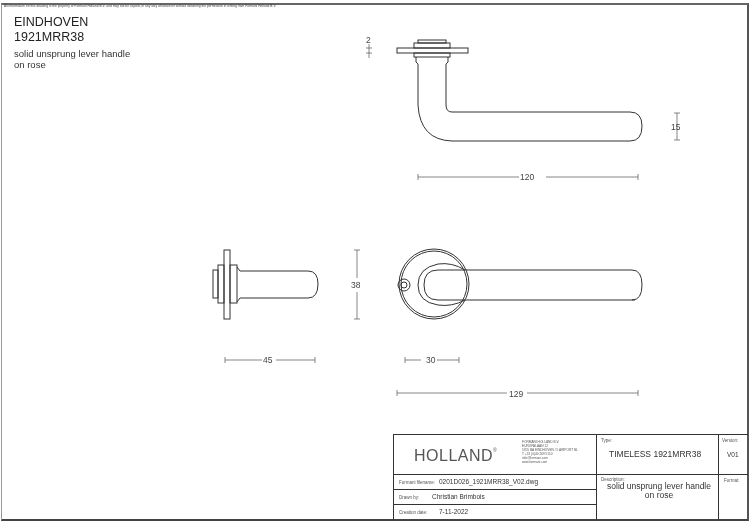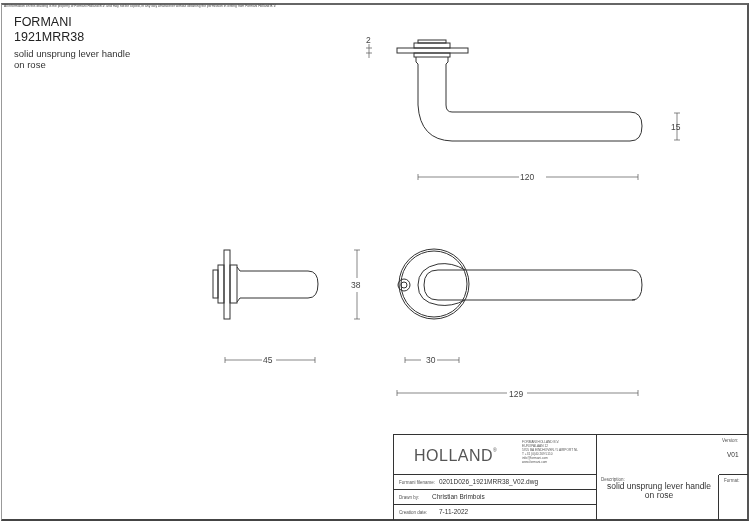--- a/index.html
+++ b/index.html
@@ -21,21 +21,21 @@
   .logo sup { font-size:5px; vertical-align:top; }
   .addr { position:absolute; left:128px; top:5px; font-size:3.2px; line-height:4px; color:#555; white-space:pre; }
 </style>
 </head>
 <body>
 
 <div class="frame"></div>
 <div class="notice">All information on this drawing is the property of Formani Holland B.V. and may not be copied, in any way whatsoever without obtaining the permission in writing from Formani Holland B.V.</div>
 
 <div class="title-main">
-  <div>FORMANI</div>
+  <div>EINDHOVEN</div>
   <div>1921MRR38</div>
 </div>
 <div class="title-sub">
   <div>solid unsprung lever handle</div>
   <div>on rose</div>
 </div>
 
 <svg class="drawing" width="749" height="521" viewBox="0 0 749 521">
   <g stroke="#333" stroke-width="1" fill="none">
 
@@ -137,20 +137,24 @@
   </div>
   <div class="cell" style="left:0;top:55px;width:203px;height:15px;border-right:1px solid #333;border-bottom:1px solid #333;">
     <span class="lbl" style="left:5px;top:5px;">Drawn by:</span>
     <span class="val" style="left:38px;top:3px;">Christian Brimbois</span>
   </div>
   <div class="cell" style="left:0;top:70px;width:203px;height:15px;border-right:1px solid #333;">
     <span class="lbl" style="left:5px;top:5px;">Creation date:</span>
     <span class="val" style="left:45px;top:3px;">7-11-2022</span>
   </div>
 
+  <div class="cell" style="left:203px;top:0;width:122px;height:40px;border-right:1px solid #333;border-bottom:1px solid #333;">
+    <span class="lbl" style="left:4px;top:3px;">Type:</span>
+    <span class="val" style="left:12px;top:14px;font-size:8.5px;">TIMELESS 1921MRR38</span>
+  </div>
   <div class="cell" style="left:325px;top:0;width:29px;height:40px;border-bottom:1px solid #333;">
     <span class="lbl" style="left:3px;top:3px;">Version:</span>
     <span class="val" style="left:8px;top:16px;">V01</span>
   </div>
   <div class="cell" style="left:203px;top:40px;width:122px;height:45px;border-right:1px solid #333;">
     <span class="lbl" style="left:4px;top:2px;">Description:</span>
     <div class="val" style="left:3px;top:7px;width:118px;text-align:center;font-size:8.5px;line-height:9px;">
       <div>solid unsprung lever handle</div>
       <div>on rose</div>
     </div>

